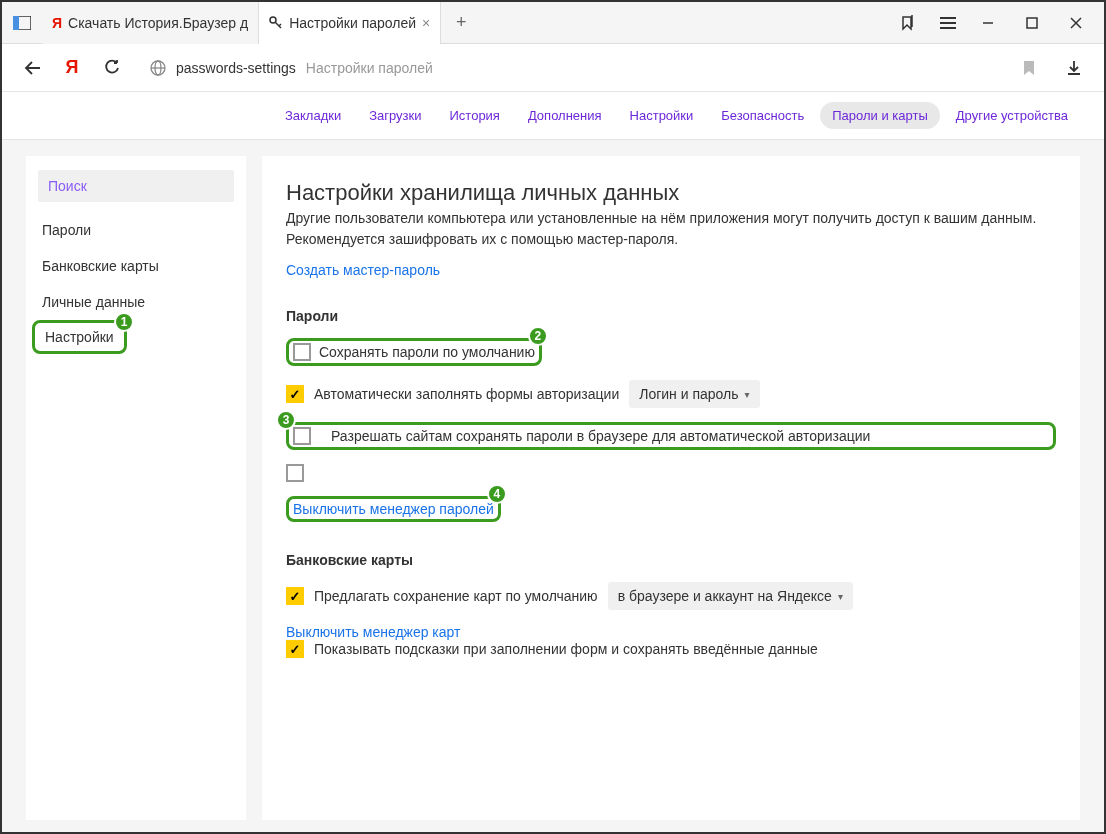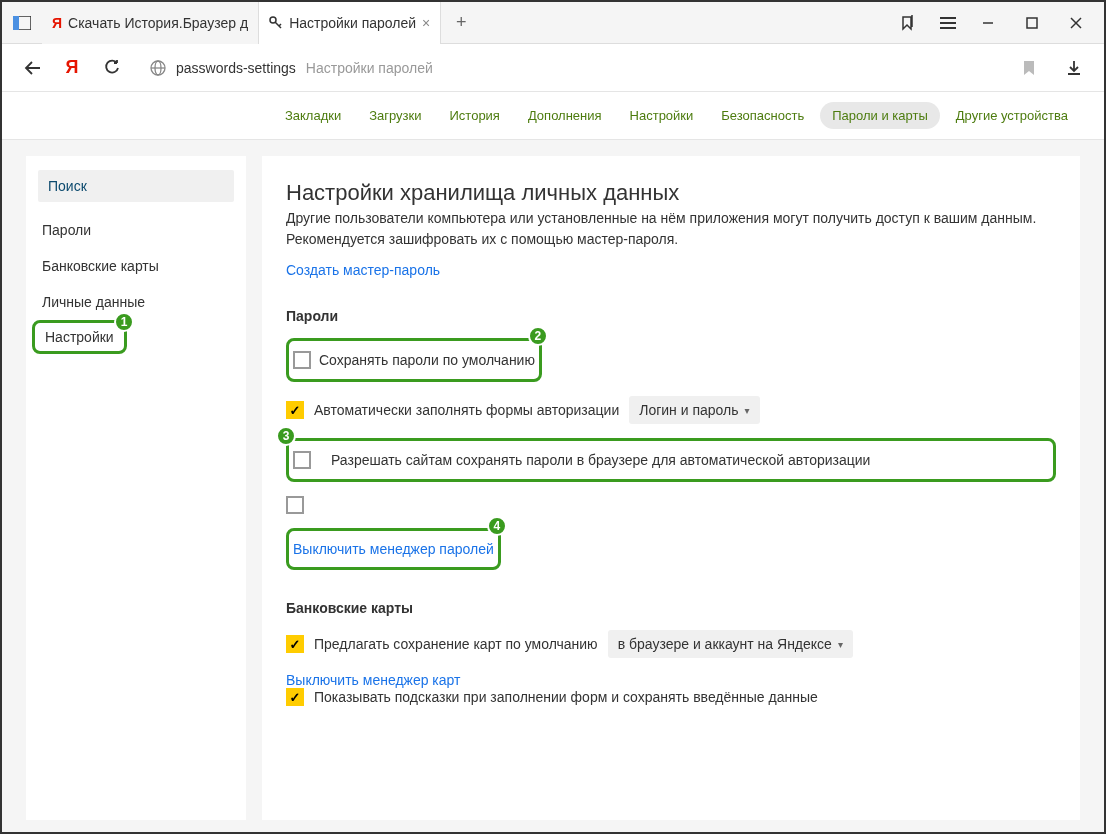--- a/index.html
+++ b/index.html
@@ -13,38 +13,38 @@
 .newtab { width: 40px; display: flex; justify-content: center; align-items: center; font-size: 18px; color: #666; }
 .win-controls { display: flex; gap: 4px; padding-right: 8px; }
 .win-btn { width: 40px; height: 40px; display: flex; justify-content: center; align-items: center; color: #333; }
 .bookmark-bar-icon { width: 40px; display: flex; justify-content: center; align-items: center; }
 .toolbar { height: 48px; background: #fff; display: flex; align-items: center; padding: 0 16px; gap: 12px; border-bottom: 1px solid #e5e5e5; }
 .nav-btn { width: 28px; display: flex; justify-content: center; align-items: center; color: #333; cursor: pointer; }
 .addrbox { flex: 1; display: flex; align-items: center; gap: 10px; padding: 0 12px; height: 36px; }
 .addr-url { color: #333; }
 .addr-title { color: #999; }
 .topnav { background: #fff; padding: 10px 24px; display: flex; justify-content: flex-end; gap: 4px; border-bottom: 1px solid #e5e5e5; }
-.topnav-item { padding: 6px 12px; color: #4d7c0f; white-space: nowrap; font-size: 13px; cursor: pointer; }
+.topnav-item { padding: 6px 12px; color: #6d28d9; white-space: nowrap; font-size: 13px; cursor: pointer; }
 .topnav-item.active { background: #e8e8e8; border-radius: 16px; }
 .content { display: flex; gap: 16px; padding: 16px 24px; background: #f5f5f5; height: calc(100% - 42px - 48px - 44px); }
 .sidebar { width: 220px; background: #fff; padding: 8px 0; }
-.search-box { margin: 6px 12px 10px; padding: 8px 10px; background: #f0f0f0; color: #0c4a6e; border-radius: 2px; }
+.search-box { margin: 6px 12px 10px; padding: 8px 10px; background: #f0f0f0; color: #8b5cf6; border-radius: 2px; }
 .sidebar-item { padding: 10px 16px; cursor: pointer; color: #333; }
 .main { flex: 1; background: #fff; padding: 24px 24px 24px 24px; overflow: hidden; }
 .h1 { font-size: 22px; font-weight: 400; margin-bottom: 2px; }
 .desc { color: #333; line-height: 1.5; margin-bottom: 12px; }
 .link { color: #1a73e8; cursor: pointer; }
 .section-title { font-weight: 700; margin-top: 30px; margin-bottom: 14px; }
 .row { display: flex; align-items: center; gap: 10px; margin-bottom: 14px; position: relative; }
 .checkbox { width: 18px; height: 18px; border: 2px solid #999; display: inline-flex; justify-content: center; align-items: center; background: #fff; flex-shrink: 0; }
 .checkbox.checked { background: #ffcc00; border-color: #ffcc00; }
 .checkbox.checked::after { content: "✓"; color: #000; font-size: 13px; font-weight: bold; }
 .dd { background: #f0f0f0; padding: 6px 10px; border-radius: 3px; color: #333; display: inline-flex; align-items: center; gap: 6px; cursor: pointer; }
 .dd::after { content: "▾"; font-size: 10px; color: #666; }
-.highlight { border: 3px solid #3a9b1f; border-radius: 8px; padding: 10px 4px; display: inline-flex; align-items: center; }
+.highlight { border: 3px solid #3a9b1f; border-radius: 8px; padding: 2px 4px; display: inline-flex; align-items: center; }
 .highlight-wrap { position: relative; display: inline-block; }
 .badge { position: absolute; width: 20px; height: 20px; background: #3a9b1f; color: #fff; border-radius: 50%; display: flex; justify-content: center; align-items: center; font-size: 12px; font-weight: bold; border: 2px solid #fff; }
 .yandex-logo { color: #e61400; font-weight: bold; font-family: Arial; }
 </style>
 </head>
 <body>
 
 <div class="titlebar">
   <div class="pin-icon">
     <svg width="18" height="14" viewBox="0 0 18 14">

